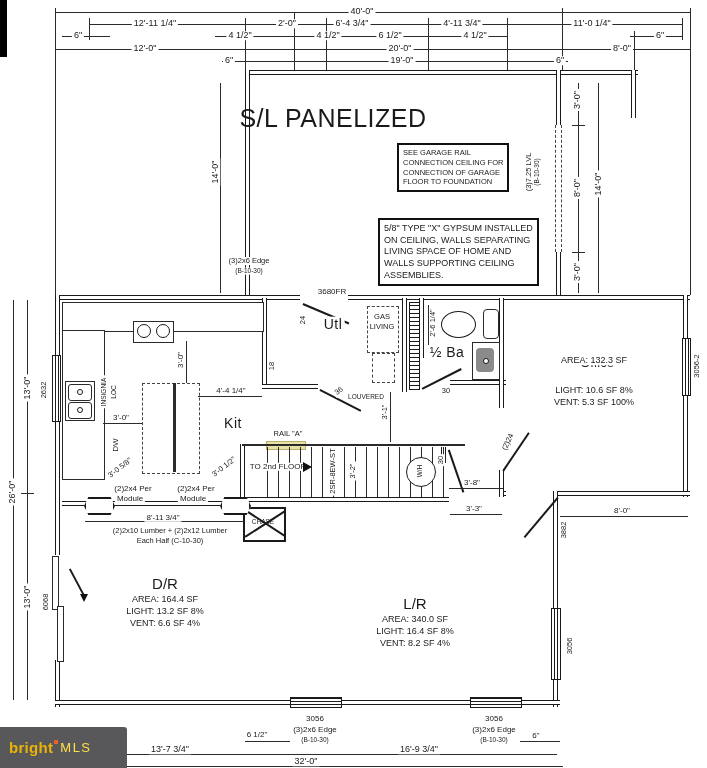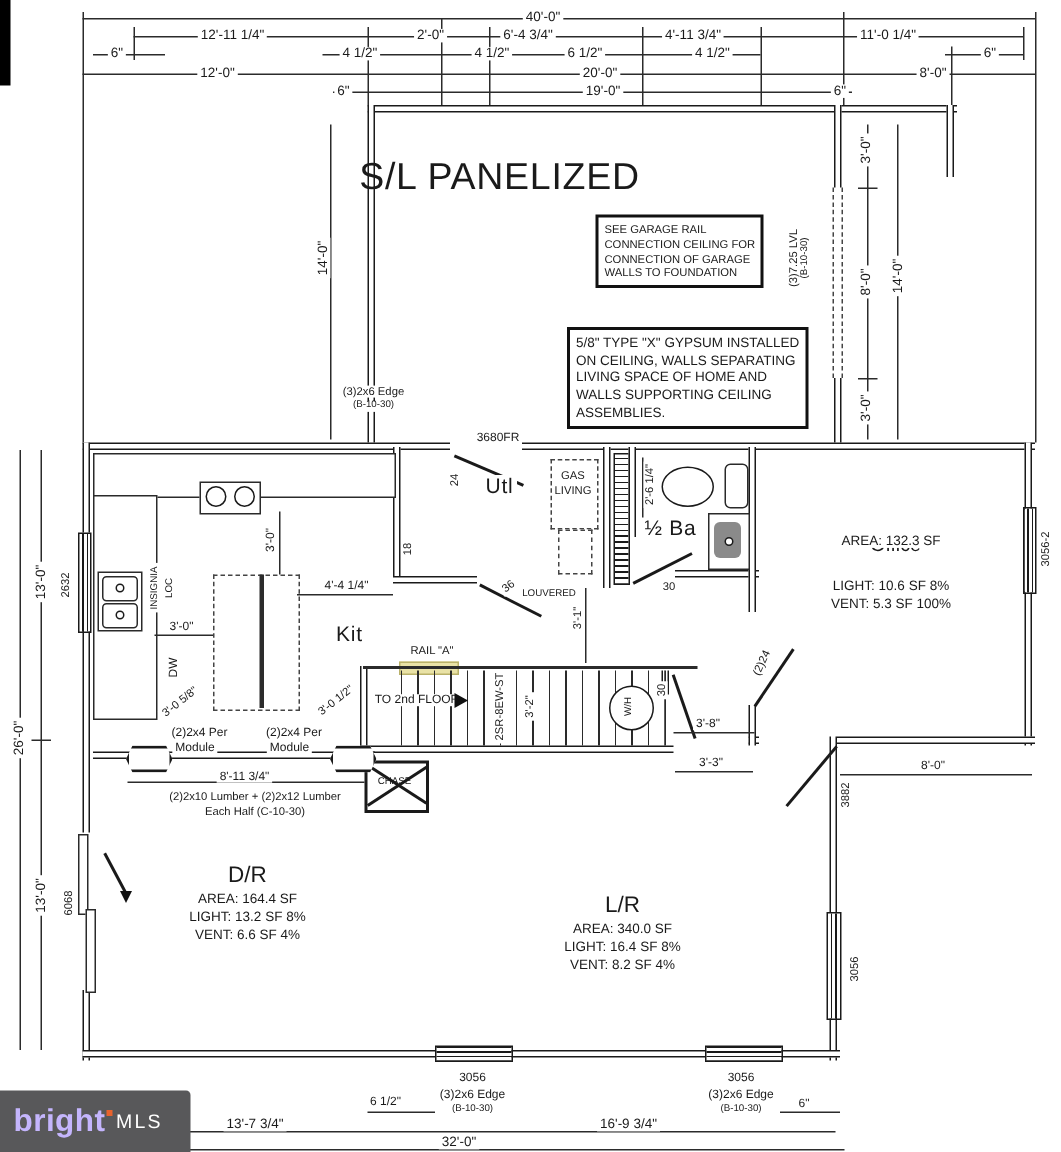--- a/index.html
+++ b/index.html
@@ -25,23 +25,23 @@
   .treads{position:absolute;background:repeating-linear-gradient(90deg,#2a2a2a 0 1px,transparent 1px 11px);border-right:1px solid #2a2a2a}
   .post{position:absolute;width:27px;height:14px;border:2px solid #1a1a1a;background:#fff;
         clip-path:polygon(14% 0,86% 0,100% 50%,86% 100%,14% 100%,0 50%)}
   .circ{position:absolute;border:1.5px solid #1a1a1a;border-radius:50%;background:#fff}
   .outl{position:absolute;border:1px solid #2a2a2a;background:#fff}
   .arrowR{position:absolute;width:0;height:0;border-left:9px solid #111;border-top:5px solid transparent;border-bottom:5px solid transparent}
   .arrowD{position:absolute;width:0;height:0;border-top:8px solid #111;border-left:4px solid transparent;border-right:4px solid transparent}
   .vblock{position:absolute;transform:translate(-50%,-50%) rotate(-90deg);text-align:center;white-space:nowrap;background:#fff;line-height:1.1}
   .wm{position:absolute;left:0;top:727px;width:127px;height:41px;background:#58585a;
       display:flex;align-items:center;padding-left:9px;box-sizing:border-box;border-radius:0 3px 0 0}
-  .wm .b{color:#c4b5fd;font-weight:bold;font-size:21px;letter-spacing:.3px}
+  .wm .b{color:#eab308;font-weight:bold;font-size:15px;letter-spacing:.3px}
   .wm .tm{width:4px;height:4px;background:#e8622d;margin:-12px 2px 0 1px}
-  .wm .m{color:#ffffff;font-size:13px;letter-spacing:1.5px}
+  .wm .m{color:#fde047;font-size:13px;letter-spacing:1.5px}
 </style>
 </head>
 <body>
 
 <div id="plan">
 
   <div class="ln" style="left:0;top:0;width:7px;height:57px;background:#000"></div>
 
   <div class="ln" style="left:55px;top:12px;width:635px;height:1px"></div>
   <div class="ln" style="left:89px;top:24px;width:593px;height:1px"></div>
@@ -89,21 +89,21 @@
   <div class="wv" style="left:245px;top:70px;height:228px"></div>
   <div class="wv" style="left:556px;top:70px;height:55px"></div>
   <div class="wv" style="left:556px;top:252px;height:46px"></div>
   <div style="position:absolute;left:555px;top:125px;width:5px;height:127px;border-left:1.5px dashed #444;border-right:1.5px dashed #444"></div>
 
   <div class="lbl nobg title" style="left:333px;top:118px">S/L PANELIZED</div>
   <div class="notebox" style="left:397px;top:143px;font-size:7.5px">
     <div>SEE GARAGE RAIL</div>
     <div>CONNECTION CEILING FOR</div>
     <div>CONNECTION OF GARAGE</div>
-    <div>WALLS TO FOUNDATION</div>
+    <div>FLOOR TO FOUNDATION</div>
   </div>
   <div class="notebox" style="left:378px;top:218px;font-size:9px">
     <div>5/8" TYPE "X" GYPSUM INSTALLED</div>
     <div>ON CEILING, WALLS SEPARATING</div>
     <div>LIVING SPACE OF HOME AND</div>
     <div>WALLS SUPPORTING CEILING</div>
     <div>ASSEMBLIES.</div>
   </div>
   <div class="vblock" style="left:533px;top:172px">
     <div class="f7">(3)7.25 LVL</div>

